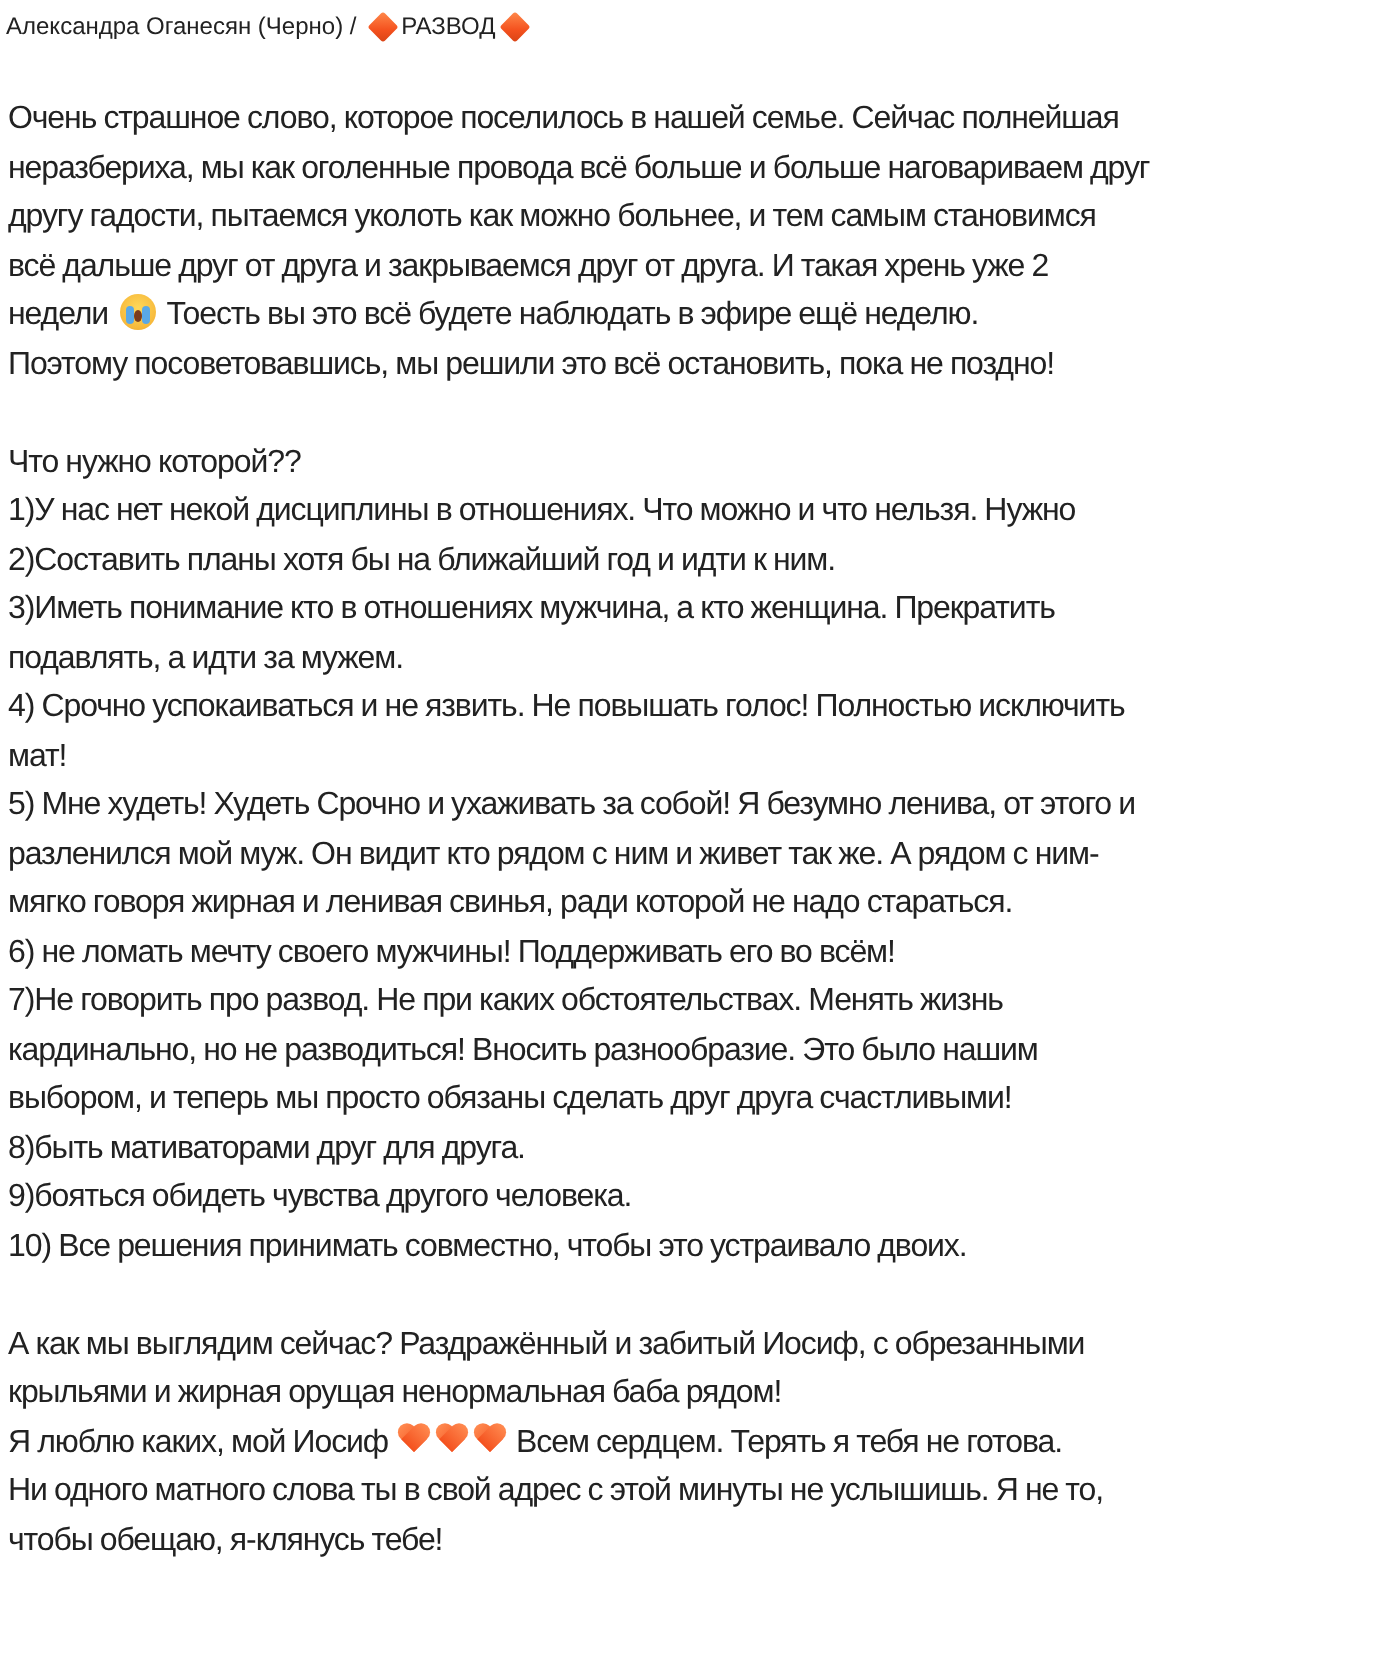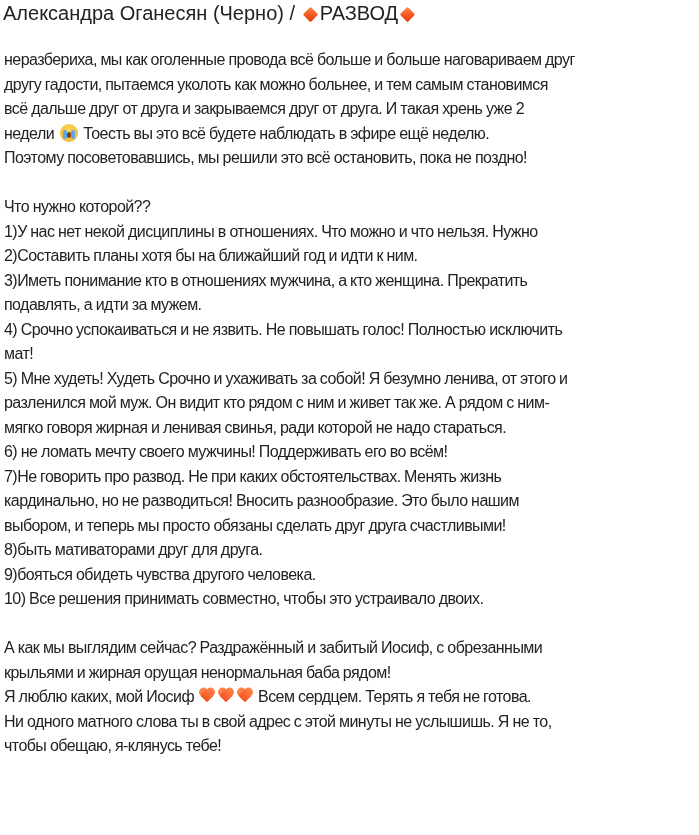--- a/index.html
+++ b/index.html
@@ -12,21 +12,21 @@
     height: 835px;
     overflow: hidden;
     position: relative;
     color: #222222;
   }
   .title {
     position: absolute;
     left: 3px;
     top: 3px;
     font-family: "Liberation Sans", sans-serif;
-    font-size: 20px;
+    font-size: 12px;
     line-height: 20px;
     color: #222222;
     white-space: nowrap;
   }
   .diamond {
     display: inline-block;
     width: 11px;
     height: 11px;
     background: linear-gradient(135deg, #ff8a4c 0%, #f4511e 60%, #d84315 100%);
     transform: rotate(45deg);
@@ -119,20 +119,21 @@
 <body>
 
 <div class="title">
   <span>Александра Оганесян (Черно) /</span>
   <span class="diamond"></span><span>РАЗВОД</span><span class="diamond"></span>
 </div>
 
 <div class="content">
 
   <div class="para">
+    <span class="line">Очень страшное слово, которое поселилось в нашей семье. Сейчас полнейшая</span>
     <span class="line">неразбериха, мы как оголенные провода всё больше и больше наговариваем друг</span>
     <span class="line">другу гадости, пытаемся уколоть как можно больнее, и тем самым становимся</span>
     <span class="line">всё дальше друг от друга и закрываемся друг от друга. И такая хрень уже 2</span>
     <span class="line"><span>недели</span> <span class="emoji-cry"></span> <span>Тоесть вы это всё будете наблюдать в эфире ещё неделю.</span></span>
     <span class="line">Поэтому посоветовавшись, мы решили это всё остановить, пока не поздно!</span>
   </div>
 
   <div class="gap"></div>
 
   <div class="para">

